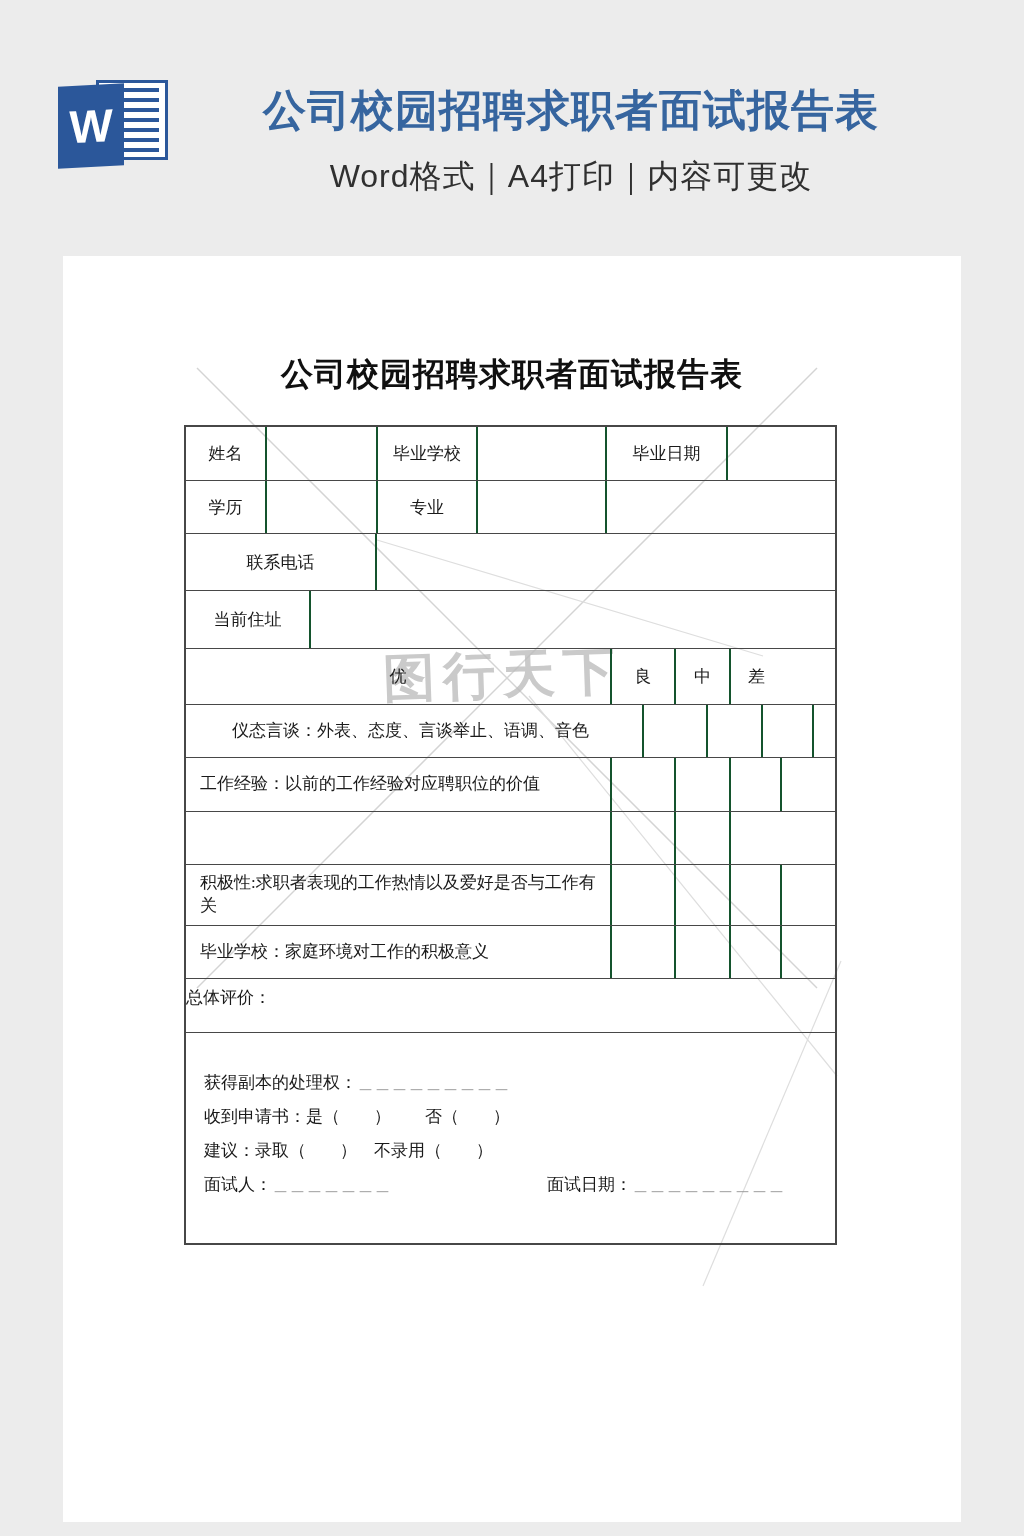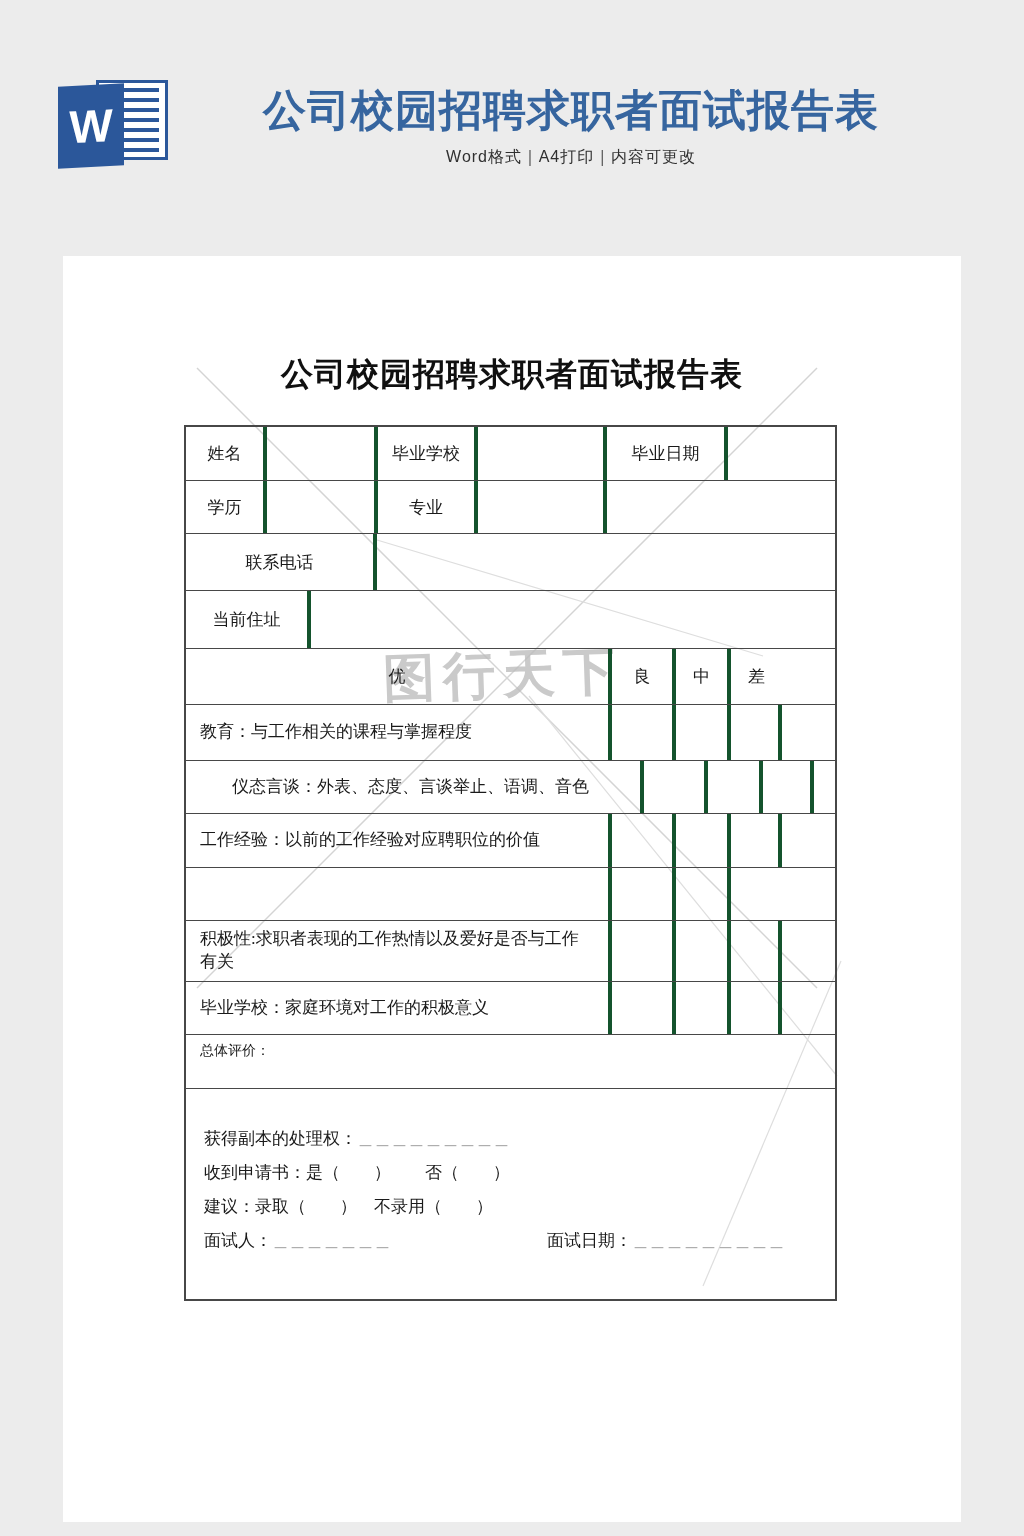--- a/index.html
+++ b/index.html
@@ -31,21 +31,21 @@
     font-weight:bold; font-size:46px;
   }
 
   .header-text { position:absolute; left:0; right:0; top:86px; text-align:center; padding-left:118px; }
   .header-title {
     font-family:"Liberation Sans","DejaVu Sans",sans-serif;
     font-weight:bold; font-size:43px; line-height:1.12; color:#36659f; letter-spacing:1px;
   }
   .header-subtitle {
     font-family:"Liberation Sans","DejaVu Sans",sans-serif;
-    font-size:16px; color:#303030; margin-top:13px; letter-spacing:1px;
+    font-size:32px; color:#303030; margin-top:21px; letter-spacing:1px;
   }
 
   
   .page {
     position:relative; width:898px; height:1266px; margin:0 auto;
     background:#ffffff;
   }
 
   .wm-svg { position:absolute; left:0; top:0; width:898px; height:1266px; pointer-events:none; }
   .wm-text {
@@ -62,40 +62,40 @@
   }
 
   
   .form-table {
     position:absolute; left:121px; top:169px; width:653px;
     border:2px solid #474747;
   }
   .tr { display:grid; border-bottom:1px solid #474747; position:relative; }
   .tr:last-child { border-bottom:none; }
   .td {
-    border-right:4px solid #14532d;
+    border-right:2px solid #14532d;
     display:flex; align-items:center; justify-content:center;
     font-size:17px; color:#1a1a1a; overflow:hidden;
   }
   .td:last-child { border-right:none; }
   .td.left { justify-content:flex-start; padding:0 14px; text-align:left; }
 
   .r-info  { grid-template-columns:81px 111px 100px 129px 121px 1fr; height:54px; }
   .r-info2 { height:53px; }
   .r-phone { grid-template-columns:191px 1fr; height:57px; }
   .r-addr  { grid-template-columns:125px 1fr; height:58px; }
   .r-pos   { grid-template-columns:125px 1fr; height:52px; }
   .r-eval  { grid-template-columns:426px 64px 55px 51px 1fr; height:56px; }
   .r-crit  { grid-template-columns:426px 64px 55px 51px 1fr; }
   .h-c1 { height:56px; } .h-c2 { height:53px;padding-left:32px; } .h-c3 { height:54px; }
   .h-c4 { height:53px; } .h-c5 { height:61px; } .h-c6 { height:53px; }
   .crit-text { line-height:1.35; }
 
   .r-overall { display:block; height:54px; }
-  .overall-label { padding:7px 14px 0; font-size:14px; }
+  .overall-label { padding:7px 0 0; font-size:17px; }
 
   .r-final { display:block; height:210px; padding:33px 18px 0; }
   .fline { height:34px; line-height:34px; font-size:17px; white-space:nowrap; }
   .fline4 { display:grid; grid-template-columns:343px 1fr; }
   .uline { color:#8f8f8f; letter-spacing:0; }
 </style>
 </head>
 <body>
 
 <div class="site-header">
@@ -155,27 +155,20 @@
     </div>
 
 
     <div class="tr r-eval">
       <div class="td">优</div>
       <div class="td">良</div>
       <div class="td">中</div>
       <div class="td">差</div>
     </div>
 
-    <div class="tr r-crit h-c1">
-      <div class="td left crit-text">教育：与工作相关的课程与掌握程度</div>
-      <div class="td"></div>
-      <div class="td"></div>
-      <div class="td"></div>
-      <div class="td"></div>
-    </div>
     <div class="tr r-crit h-c2">
       <div class="td left crit-text">仪态言谈：外表、态度、言谈举止、语调、音色</div>
       <div class="td"></div>
       <div class="td"></div>
       <div class="td"></div>
       <div class="td"></div>
     </div>
     <div class="tr r-crit h-c3">
       <div class="td left crit-text">工作经验：以前的工作经验对应聘职位的价值</div>
       <div class="td"></div>

